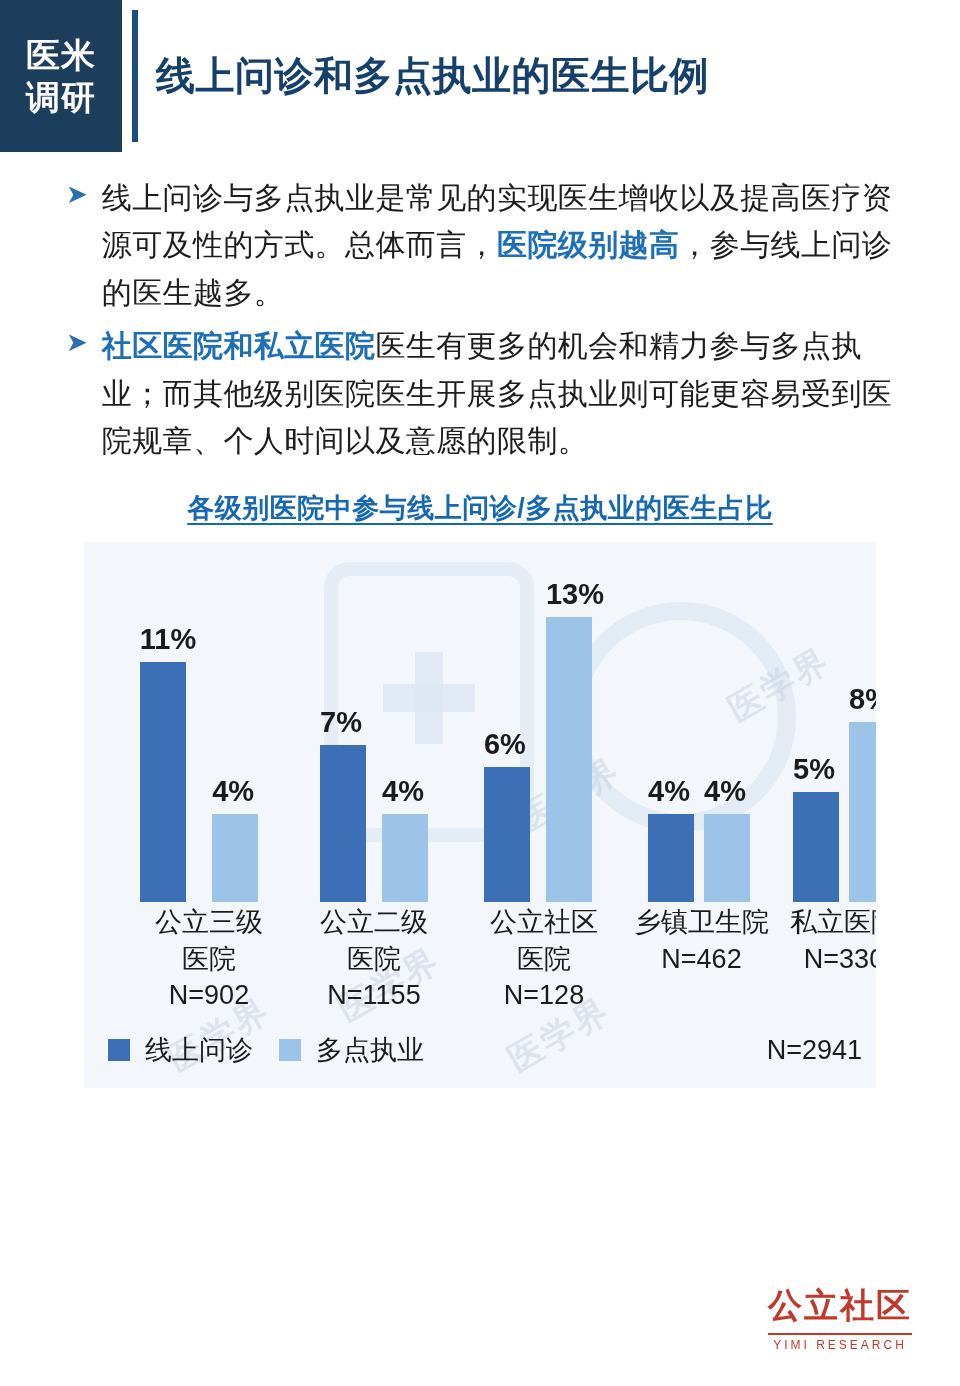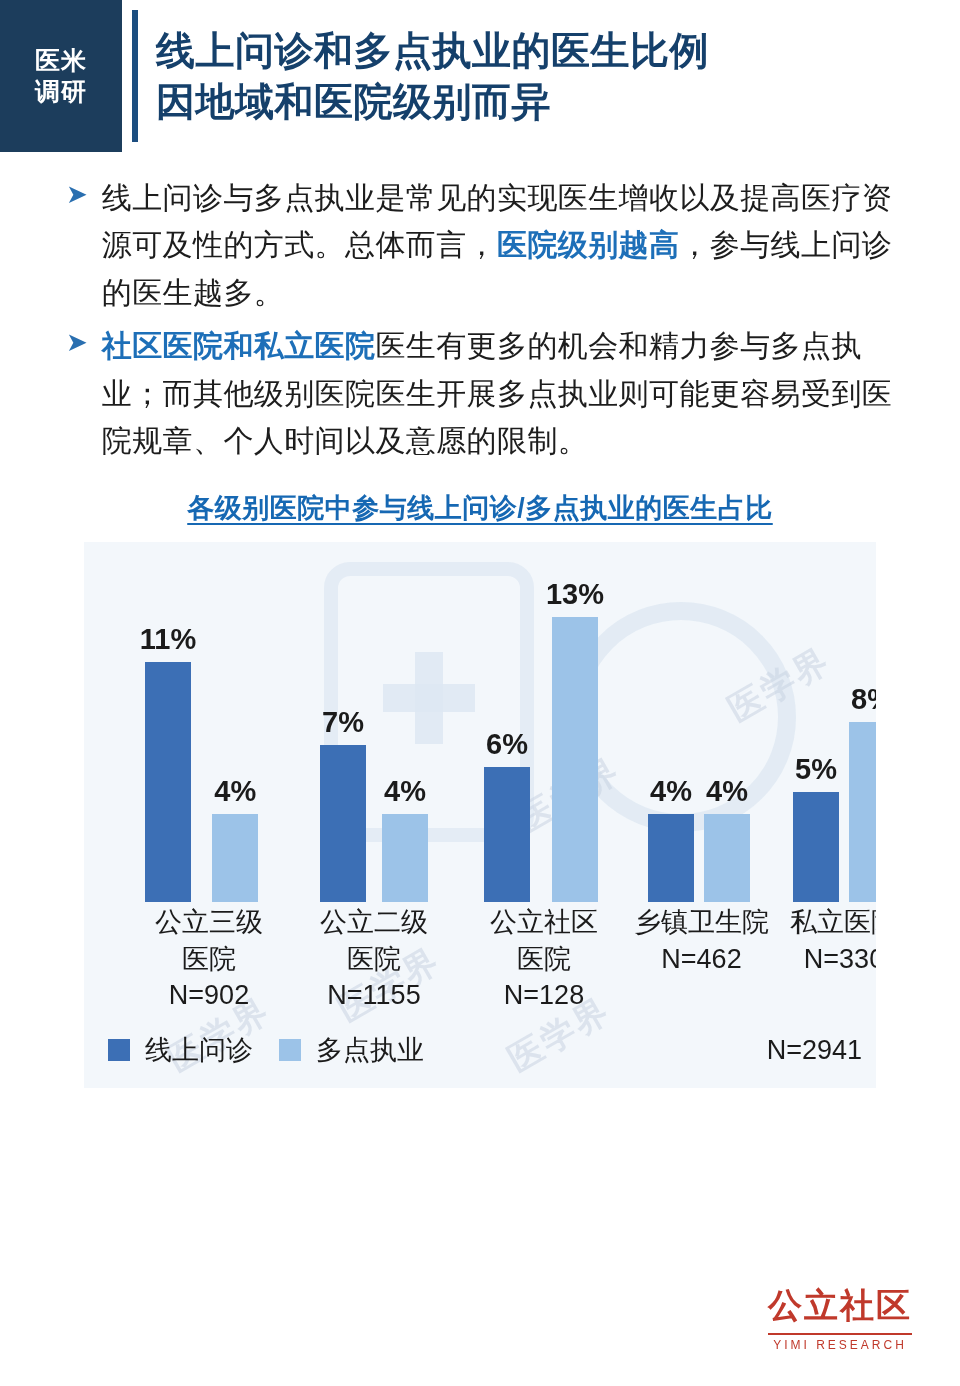--- a/index.html
+++ b/index.html
@@ -23,21 +23,21 @@
     align-items: stretch;
   }
   .header-badge {
     width: 122px;
     background: #1c3d5c;
     color: #ffffff;
     display: flex;
     flex-direction: column;
     align-items: center;
     justify-content: center;
-    font-size: 25px;
+    font-size: 34px;
     font-weight: bold;
     letter-spacing: 1px;
     line-height: 1.25;
   }
   .header-rule {
     width: 6px;
     background: #1c4e80;
     margin: 10px 18px 10px 10px;
   }
   .header-title {
@@ -152,21 +152,20 @@
     position: absolute;
     bottom: 0;
     display: flex;
     align-items: flex-end;
     justify-content: center;
   }
   .bar-wrap {
     position: relative;
     display: flex;
     flex-direction: column;
-    align-items: center;
     justify-content: flex-end;
     margin-top: 48px;
   }
   .bar-label {
     font-size: 29px;
     font-weight: bold;
     color: #1b1b1b;
     margin-bottom: 6px;
   }
   .bar {
@@ -240,21 +239,20 @@
 <body>
 
 <div class="header">
   <div class="header-badge">
     <span>医米</span>
     <span>调研</span>
   </div>
   <div class="header-rule"></div>
   <div class="header-title">
     <div class="line">线上问诊和多点执业的医生比例</div>
-    <div class="line">因地域和医院级别而异</div>
   </div>
 </div>
 
 <div class="bullets">
   <div class="bullet">
     <span class="bullet-marker">➤</span>
     <span class="bullet-text"><span>线上问诊与多点执业是常见的实现医生增收以及提高医疗资源可及性的方式。总体而言，</span><span class="hl">医院级别越高</span><span>，参与线上问诊的医生越多。</span></span>
   </div>
   <div class="bullet">
     <span class="bullet-marker">➤</span>

